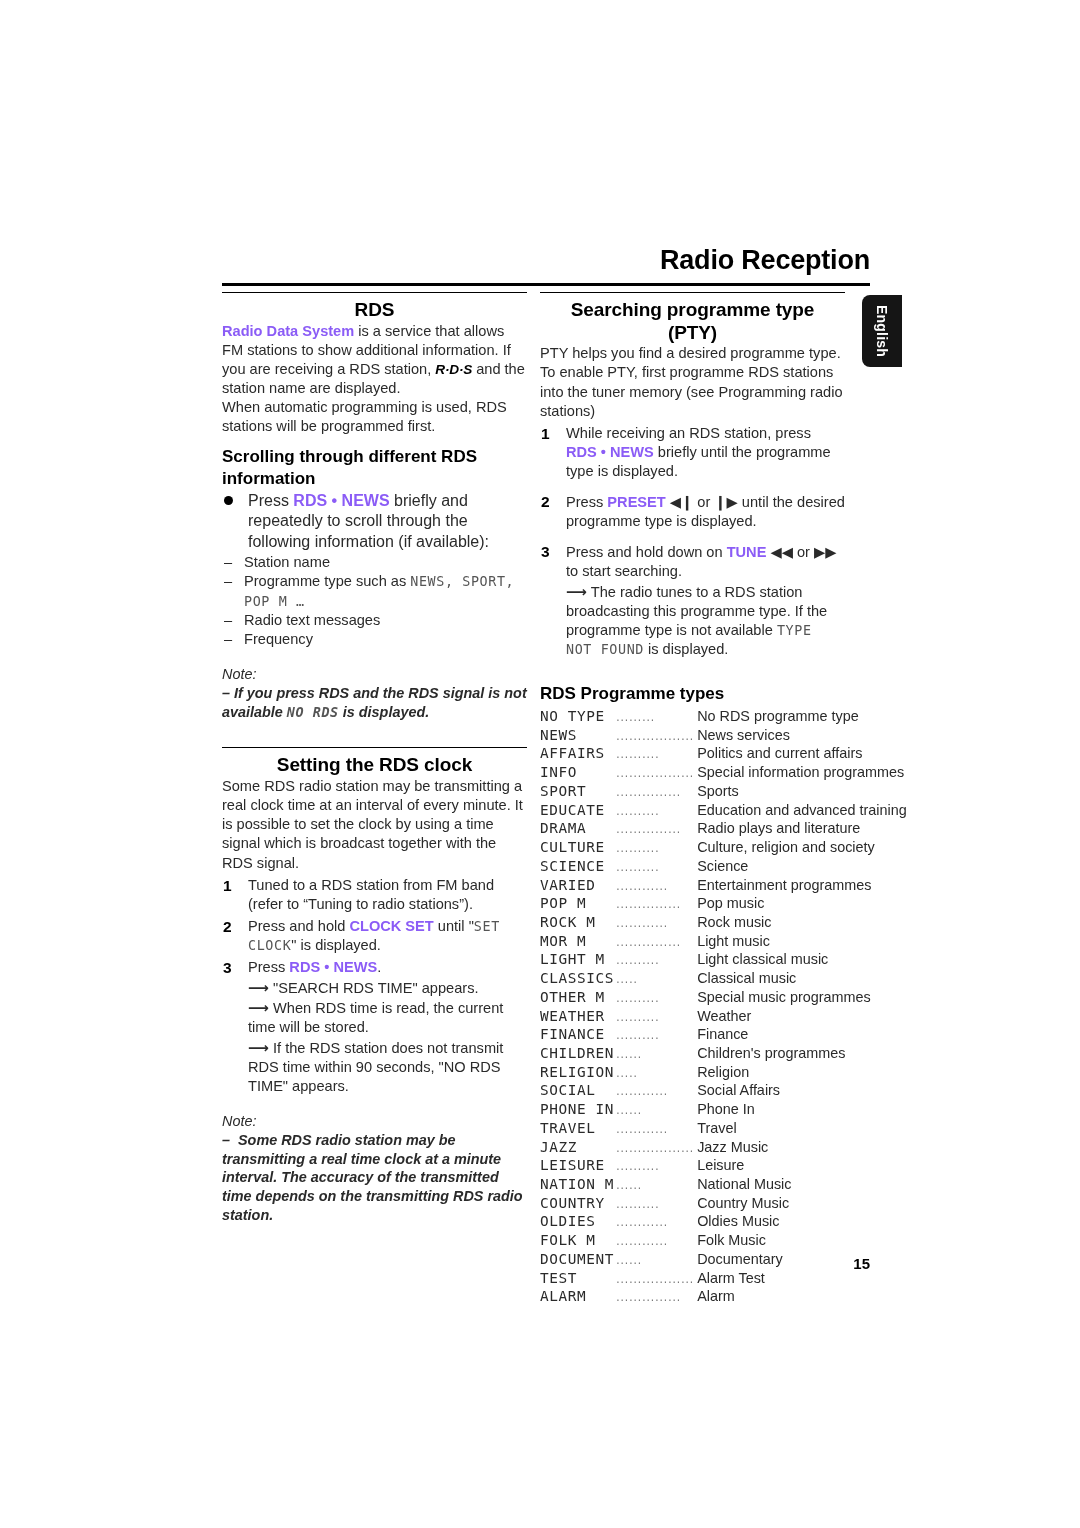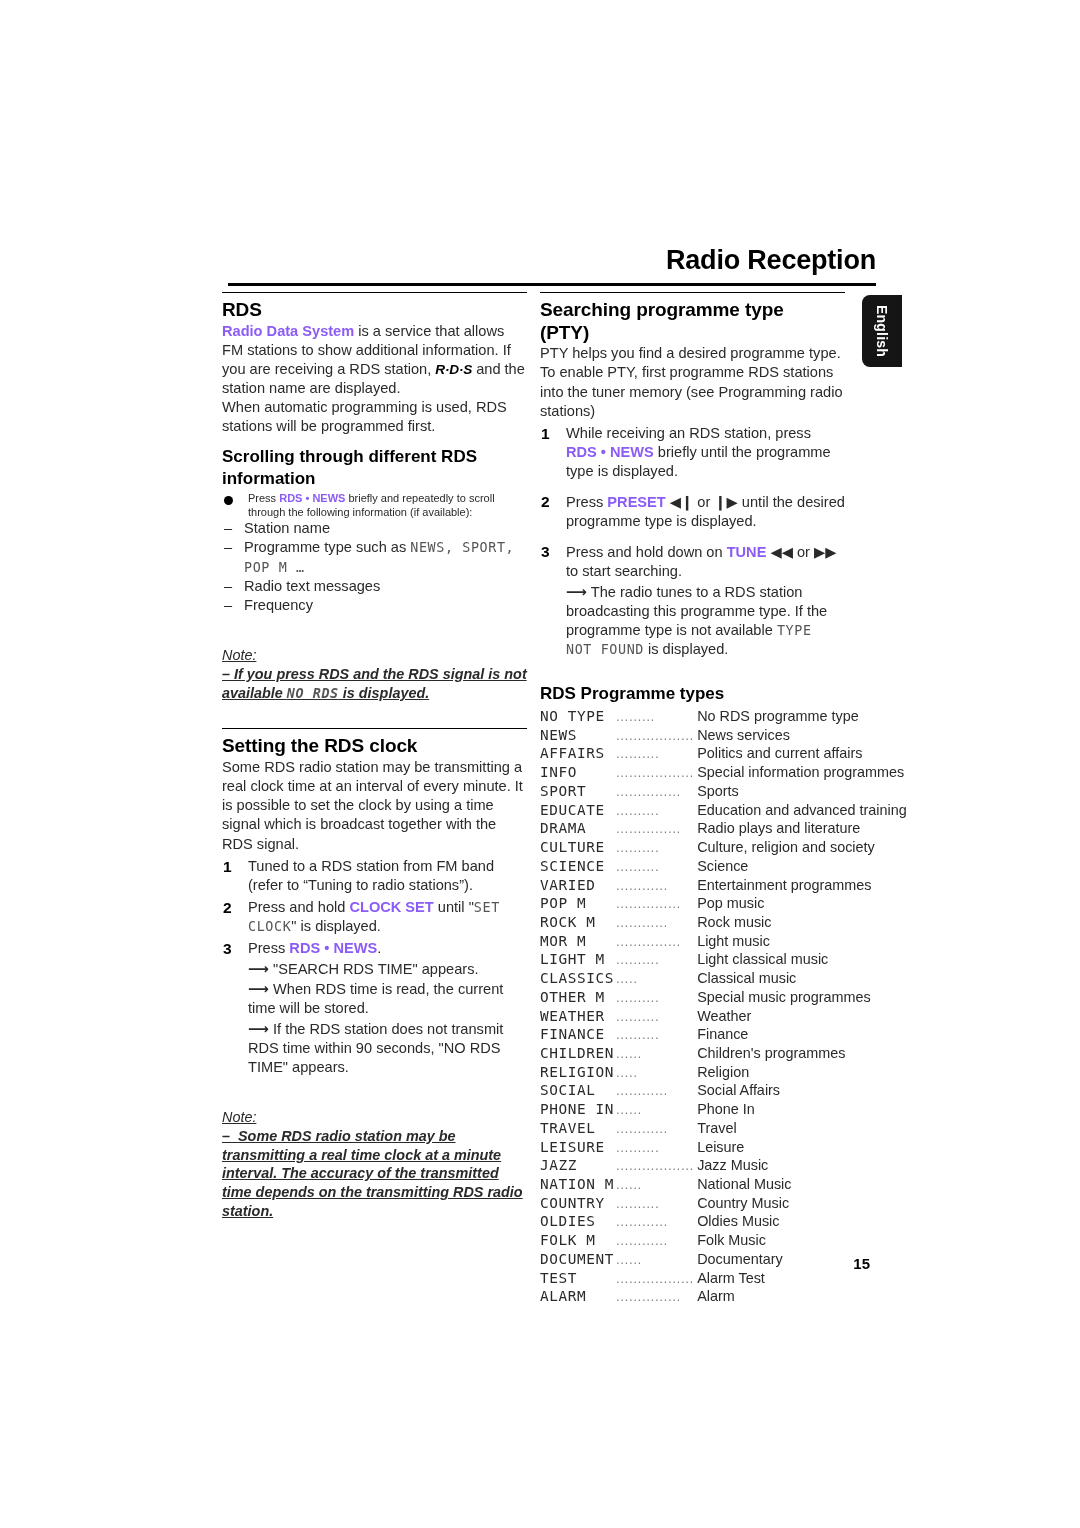--- a/index.html
+++ b/index.html
@@ -19,21 +19,21 @@
   .page {
     position: absolute;
     left: 0; top: 0;
     width: 1080px;
     height: 1528px;
   }
 
   
   .header {
     position: absolute;
-    left: 228px;
+    left: 222px;
     top: 246px;
     width: 648px;
   }
   .page-title {
     text-align: right;
     font-size: 27px;
     font-weight: bold;
     letter-spacing: -0.2px;
     line-height: 1.1;
     color: #000;
@@ -84,20 +84,21 @@
   }
   .sec-rule.spaced { margin-top: 26px; }
 
   h2.sec-title {
     margin: 0 0 1px 0;
     font-size: 19px;
     font-weight: bold;
     line-height: 1.14;
     color: #000;
     letter-spacing: -0.1px;
+    text-align: center;
   }
   h3.sub-title {
     margin: 10px 0 0 0;
     font-size: 17px;
     font-weight: bold;
     line-height: 1.3;
     color: #000;
   }
 
   p.body, .body {
@@ -133,21 +134,21 @@
     top: 0;
     font-weight: bold;
     font-size: 15.5px;
     color: #000;
   }
   .step.gap { margin-top: 11px; }
 
   .bullet-item {
     position: relative;
     padding-left: 26px;
-    font-size: 11px;
+    font-size: 16px;
     line-height: 1.31;
     color: #2a2a2a;
   }
   .bullet-item .dot {
     position: absolute;
     left: 2px;
     top: 5px;
     width: 9px;
     height: 9px;
     border-radius: 50%;
@@ -171,26 +172,25 @@
   .arrow-line {
     font-size: 14.6px;
     line-height: 1.31;
     color: #2a2a2a;
     padding-left: 26px;
     text-indent: -18px;
   }
   .arrow-line .arr { font-weight: bold; }
 
   .note-block {
-    margin-top: 31px;
+    margin-top: 16px;
     font-style: italic;
     font-size: 14.4px;
     line-height: 1.31;
     color: #2a2a2a;
-    text-decoration: underline;
   }
   .note-block .note-label { font-style: italic; }
   .note-block .note-body { font-weight: bold; font-style: italic; }
 
   
   .rds-logo {
     font-weight: bold;
     font-style: italic;
     font-size: 13.6px;
     letter-spacing: -0.2px;
@@ -456,30 +456,30 @@
             <td class="code lcd">PHONE IN</td>
             <td class="leader">......</td>
             <td class="desc">Phone In</td>
           </tr>
         <tr>
             <td class="code lcd">TRAVEL</td>
             <td class="leader">............</td>
             <td class="desc">Travel</td>
           </tr>
         <tr>
-            <td class="code lcd">LEISURE</td>
-            <td class="leader">..........</td>
-            <td class="desc">Leisure</td>
-          </tr>
-        <tr>
             <td class="code lcd">JAZZ</td>
             <td class="leader">..................</td>
             <td class="desc">Jazz Music</td>
           </tr>
         <tr>
+            <td class="code lcd">LEISURE</td>
+            <td class="leader">..........</td>
+            <td class="desc">Leisure</td>
+          </tr>
+        <tr>
             <td class="code lcd">NATION M</td>
             <td class="leader">......</td>
             <td class="desc">National Music</td>
           </tr>
         <tr>
             <td class="code lcd">COUNTRY</td>
             <td class="leader">..........</td>
             <td class="desc">Country Music</td>
           </tr>
         <tr>

